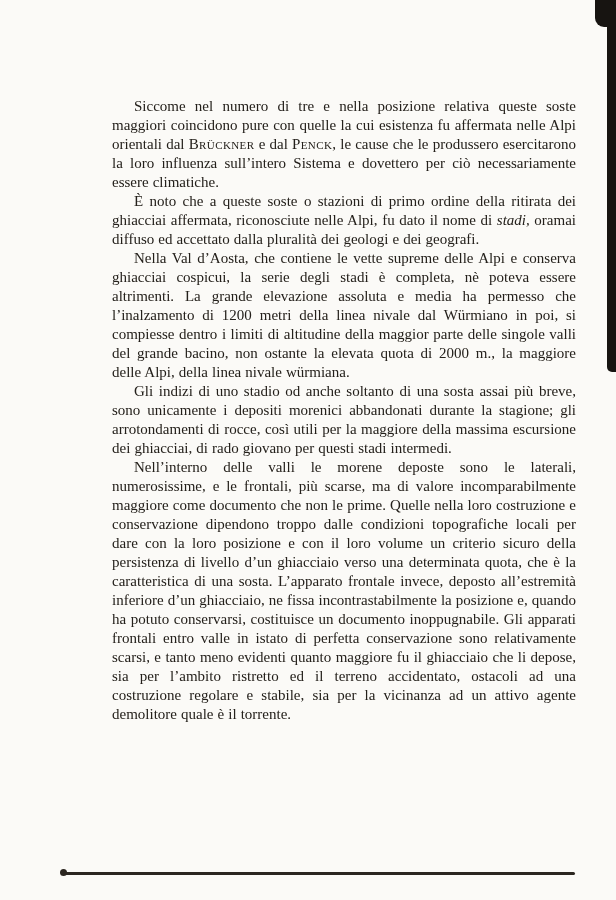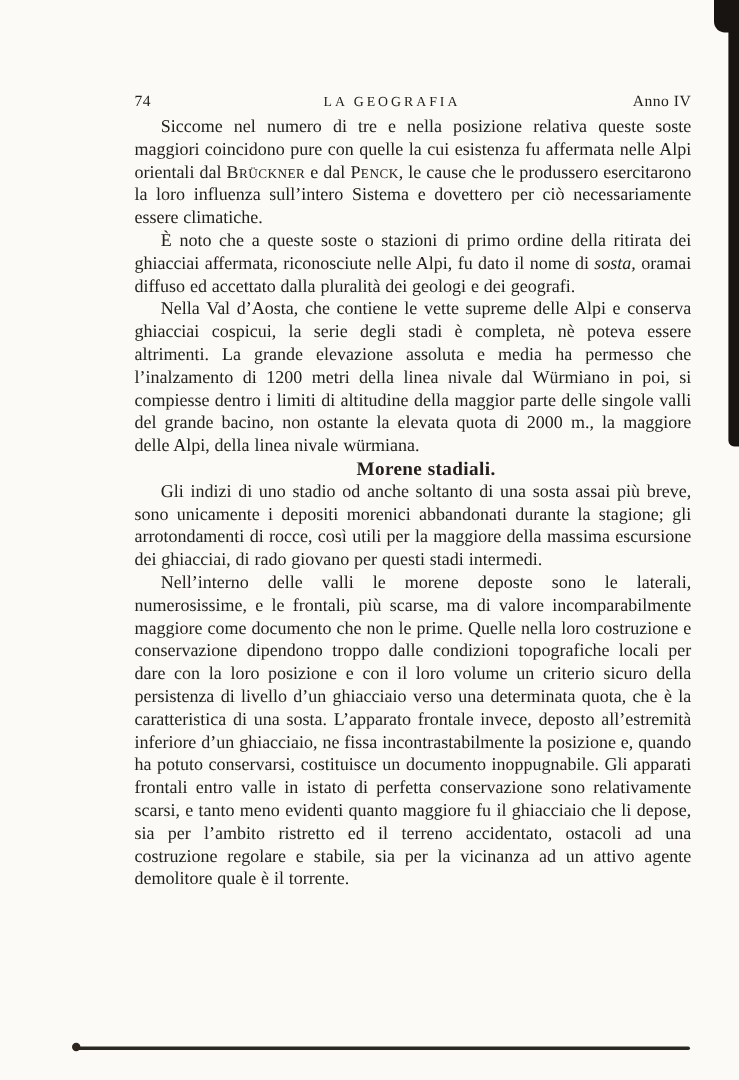--- a/index.html
+++ b/index.html
@@ -93,33 +93,27 @@
     left:60px;top:869px;width:7px;height:7px;
     background:#2b2620;
     border-radius:50%;
   }
 </style>
 </head>
 <body>
 
 <div class="page">
 
-  <div class="running-header">
-    <span class="page-num">74</span>
-    <span class="journal">LA GEOGRAFIA</span>
-    <span class="issue">Anno IV</span>
-  </div>
 
   <div class="text-column">
     <div id="body-before">
         <p><span>Siccome nel numero di tre e nella posizione relativa queste soste maggiori coincidono pure con quelle la cui esistenza fu affermata nelle Alpi orientali dal </span><span class="smallcaps">Brückner</span><span> e dal </span><span class="smallcaps">Penck</span><span>, le cause che le produssero esercitarono la loro influenza sull’intero Sistema e dovettero per ciò necessariamente essere climatiche.</span></p>
-        <p><span>È noto che a queste soste o stazioni di primo ordine della ritirata dei ghiacciai affermata, riconosciute nelle Alpi, fu dato il nome di </span><span class="italic">sosta,</span><span> oramai diffuso ed accettato dalla pluralità dei geologi e dei geografi.</span></p>
+        <p><span>È noto che a queste soste o stazioni di primo ordine della ritirata dei ghiacciai affermata, riconosciute nelle Alpi, fu dato il nome di </span><span class="italic">stadi,</span><span> oramai diffuso ed accettato dalla pluralità dei geologi e dei geografi.</span></p>
         <p><span>Nella Val d’Aosta, che contiene le vette supreme delle Alpi e conserva ghiacciai cospicui, la serie degli stadi è completa, nè poteva essere altrimenti. La grande elevazione assoluta e media ha permesso che l’inalzamento di 1200 metri della linea nivale dal Würmiano in poi, si compiesse dentro i limiti di altitudine della maggior parte delle singole valli del grande bacino, non ostante la elevata quota di 2000 m., la maggiore delle Alpi, della linea nivale würmiana.</span></p>
       </div>
-    <p class="section-heading">Morene stadiali.</p>
     <div id="body-after">
         <p><span>Gli indizi di uno stadio od anche soltanto di una sosta assai più breve, sono unicamente i depositi morenici abbandonati durante la stagione; gli arrotondamenti di rocce, così utili per la maggiore della massima escursione dei ghiacciai, di rado giovano per questi stadi intermedi.</span></p>
         <p><span>Nell’interno delle valli le morene deposte sono le laterali, numerosissime, e le frontali, più scarse, ma di valore incomparabilmente maggiore come documento che non le prime. Quelle nella loro costruzione e conservazione dipendono troppo dalle condizioni topografiche locali per dare con la loro posizione e con il loro volume un criterio sicuro della persistenza di livello d’un ghiacciaio verso una determinata quota, che è la caratteristica di una sosta. L’apparato frontale invece, deposto all’estremità inferiore d’un ghiacciaio, ne fissa incontrastabilmente la posizione e, quando ha potuto conservarsi, costituisce un documento inoppugnabile. Gli apparati frontali entro valle in istato di perfetta conservazione sono relativamente scarsi, e tanto meno evidenti quanto maggiore fu il ghiacciaio che li depose, sia per l’ambito ristretto ed il terreno accidentato, ostacoli ad una costruzione regolare e stabile, sia per la vicinanza ad un attivo agente demolitore quale è il torrente.</span></p>
       </div>
   </div>
 
   <div class="artifact artifact-right-strip"></div>
   <div class="artifact artifact-corner"></div>
   <div class="artifact artifact-bottom-line"></div>
   <div class="artifact artifact-bottom-blob"></div>

